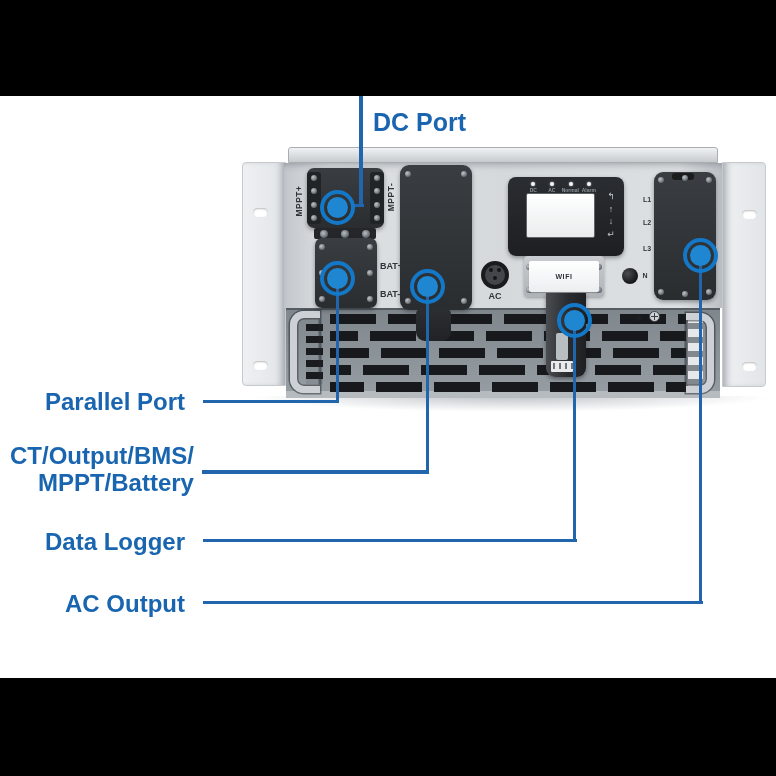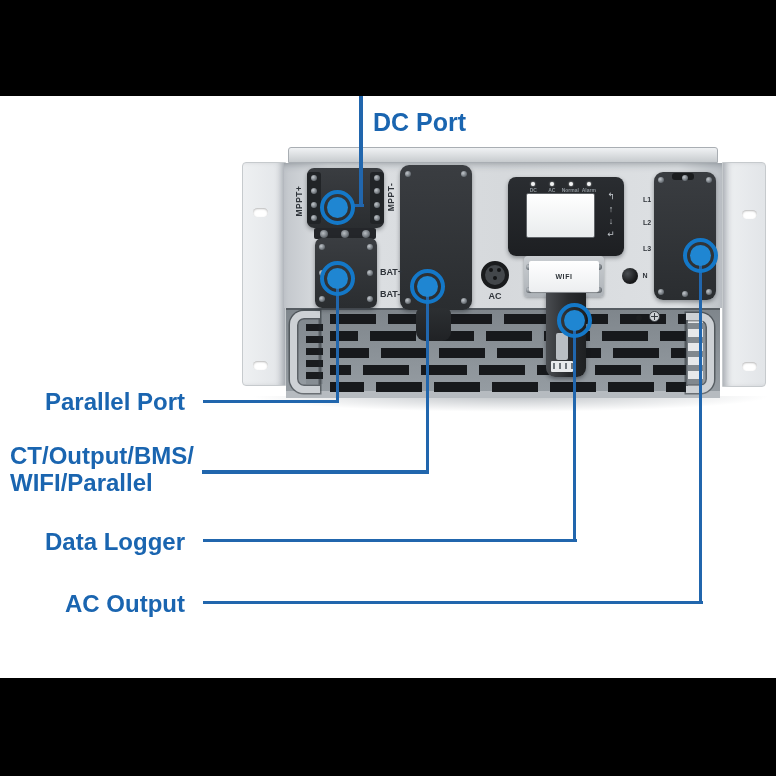--- a/index.html
+++ b/index.html
@@ -1,21 +1,21 @@
 <!DOCTYPE html>
 <html><head>
 <meta charset="utf-8">
 <style>
   html,body{margin:0;padding:0;background:#ffffff;}
   #scene{position:relative;width:776px;height:776px;overflow:hidden;background:#ffffff;
          font-family:"Liberation Sans","DejaVu Sans",sans-serif;}
   .abs{position:absolute;}
   .bar{position:absolute;left:0;width:776px;background:#000;z-index:40;}
   
-  .callout{position:absolute;color:#1a65b0;font-weight:bold;font-size:24px;line-height:26px;z-index:30;}
+  .callout{position:absolute;color:#1a65b0;font-weight:bold;font-size:24px;line-height:26px;z-index:30;text-align:right;}
   .callout.right{text-align:right;}
   
   .hline,.vline{position:absolute;background:#2166ad;z-index:26;}
   
   .dot{position:absolute;width:35px;height:35px;border:4.5px solid #1478c8;border-radius:50%;
        box-sizing:border-box;z-index:27;}
   .dot .core{position:absolute;left:50%;top:50%;width:21px;height:21px;margin:-10.5px 0 0 -10.5px;
        background:#1f86d2;border-radius:50%;}
   
   .ear{position:absolute;width:44px;background:linear-gradient(90deg,#eef0f2,#e2e5e8);
@@ -118,21 +118,21 @@
   </div>
 
   <div class="block" style="left:315px;top:238px;width:62px;height:70px;">
     <div class="scr" style="left:4px;top:6px;"></div>
     <div class="scr" style="right:4px;top:6px;"></div>
     <div class="scr" style="left:4px;top:32px;"></div>
     <div class="scr" style="right:4px;top:32px;"></div>
     <div class="scr" style="left:4px;top:58px;"></div>
     <div class="scr" style="right:4px;top:58px;"></div>
   </div>
-  <div class="plabel" style="left:380px;top:267px;">BAT+</div>
+  <div class="plabel" style="left:380px;top:261px;">BAT+</div>
   <div class="plabel" style="left:380px;top:289px;">BAT-</div>
 
   <div class="block" style="left:400px;top:165px;width:72px;height:145px;border-radius:9px;">
     <div class="scr" style="left:5px;top:6px;"></div>
     <div class="scr" style="right:5px;top:6px;"></div>
     <div class="scr" style="left:5px;bottom:6px;"></div>
     <div class="scr" style="right:5px;bottom:6px;"></div>
   </div>
   <div class="abs" style="left:416px;top:308px;width:35px;height:33px;background:linear-gradient(180deg,#2c2f32,#202225);border-radius:6px 6px 9px 9px;z-index:4;"></div>
 
@@ -218,18 +218,18 @@
       <div class="core"></div>
     </div>
   <div class="dot" style="left:682.5px;top:237.5px;">
       <div class="core"></div>
     </div>
 
   <div class="callout" style="left:373px;top:109px;font-size:25px;">DC Port</div>
   <div class="callout right" style="right:591px;top:389px;width:180px;">Parallel Port</div>
   <div class="callout" style="left:10px;top:442px;line-height:27px;">
     <div>CT/Output/BMS/</div>
-    <div>WIFI/Parallel</div>
+    <div>MPPT/Battery</div>
   </div>
   <div class="callout right" style="right:591px;top:529px;width:180px;">Data Logger</div>
   <div class="callout right" style="right:591px;top:591px;width:180px;">AC Output</div>
 
 </div>
 
 </body></html>

